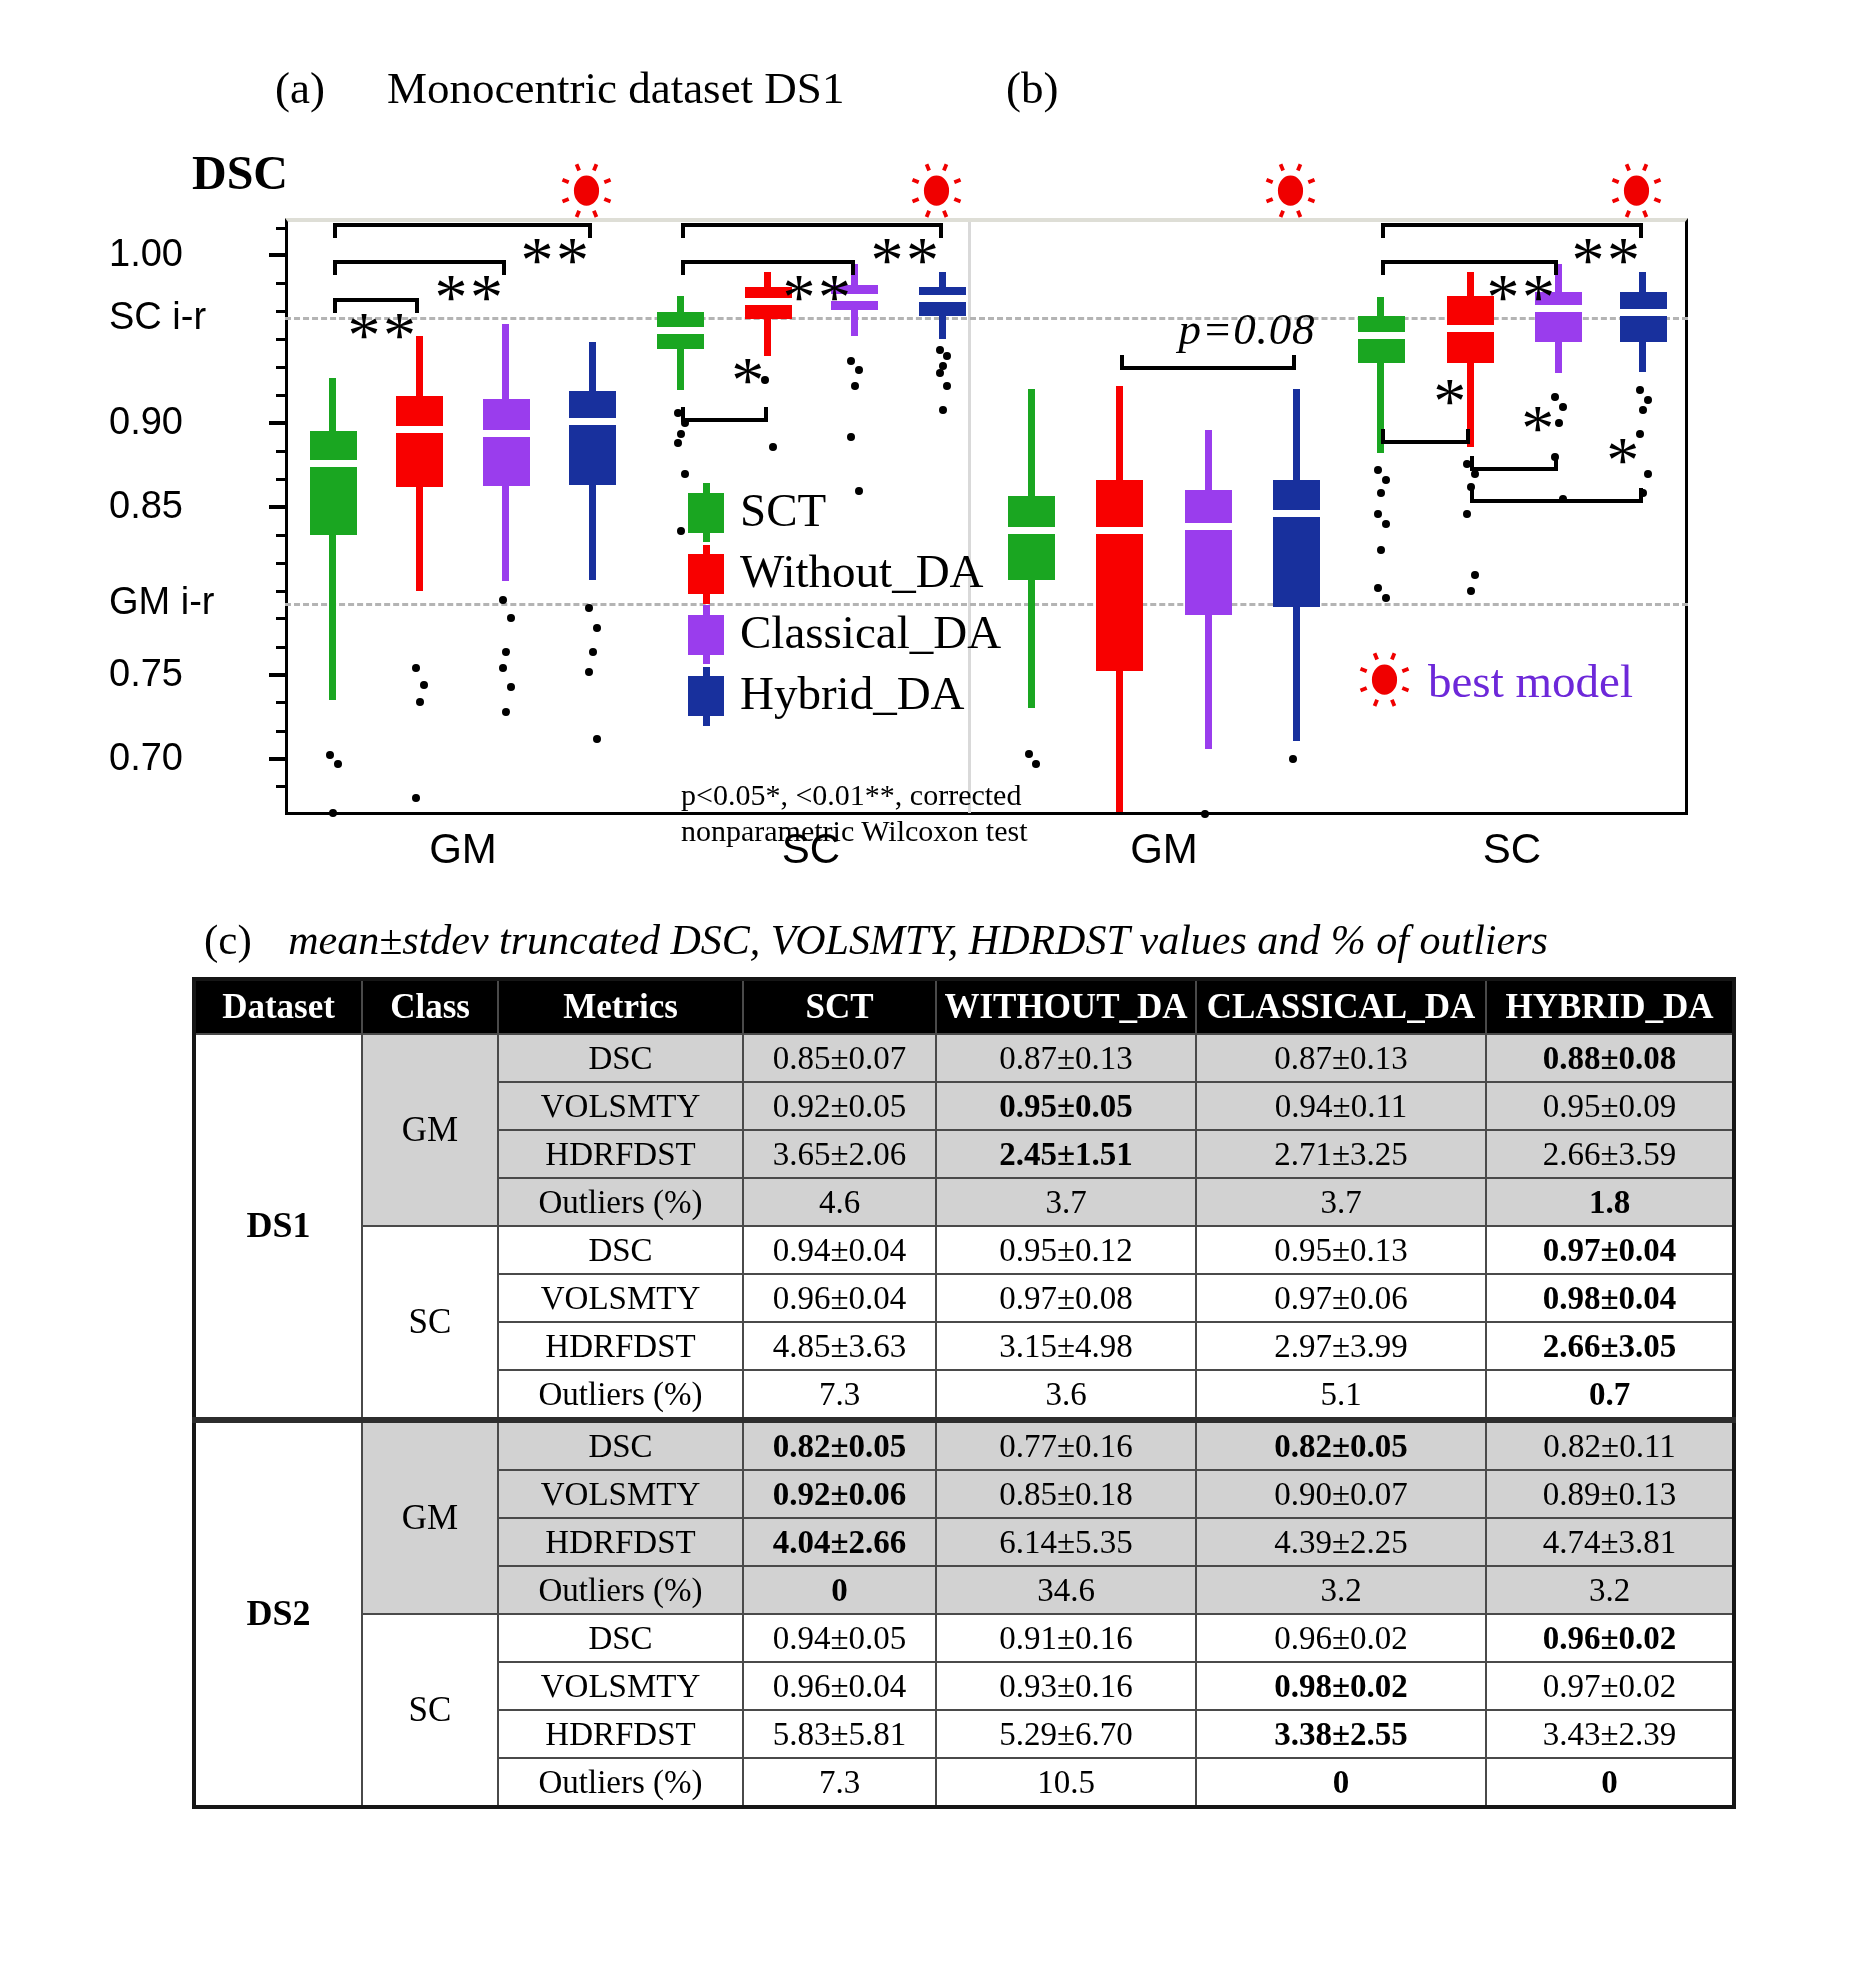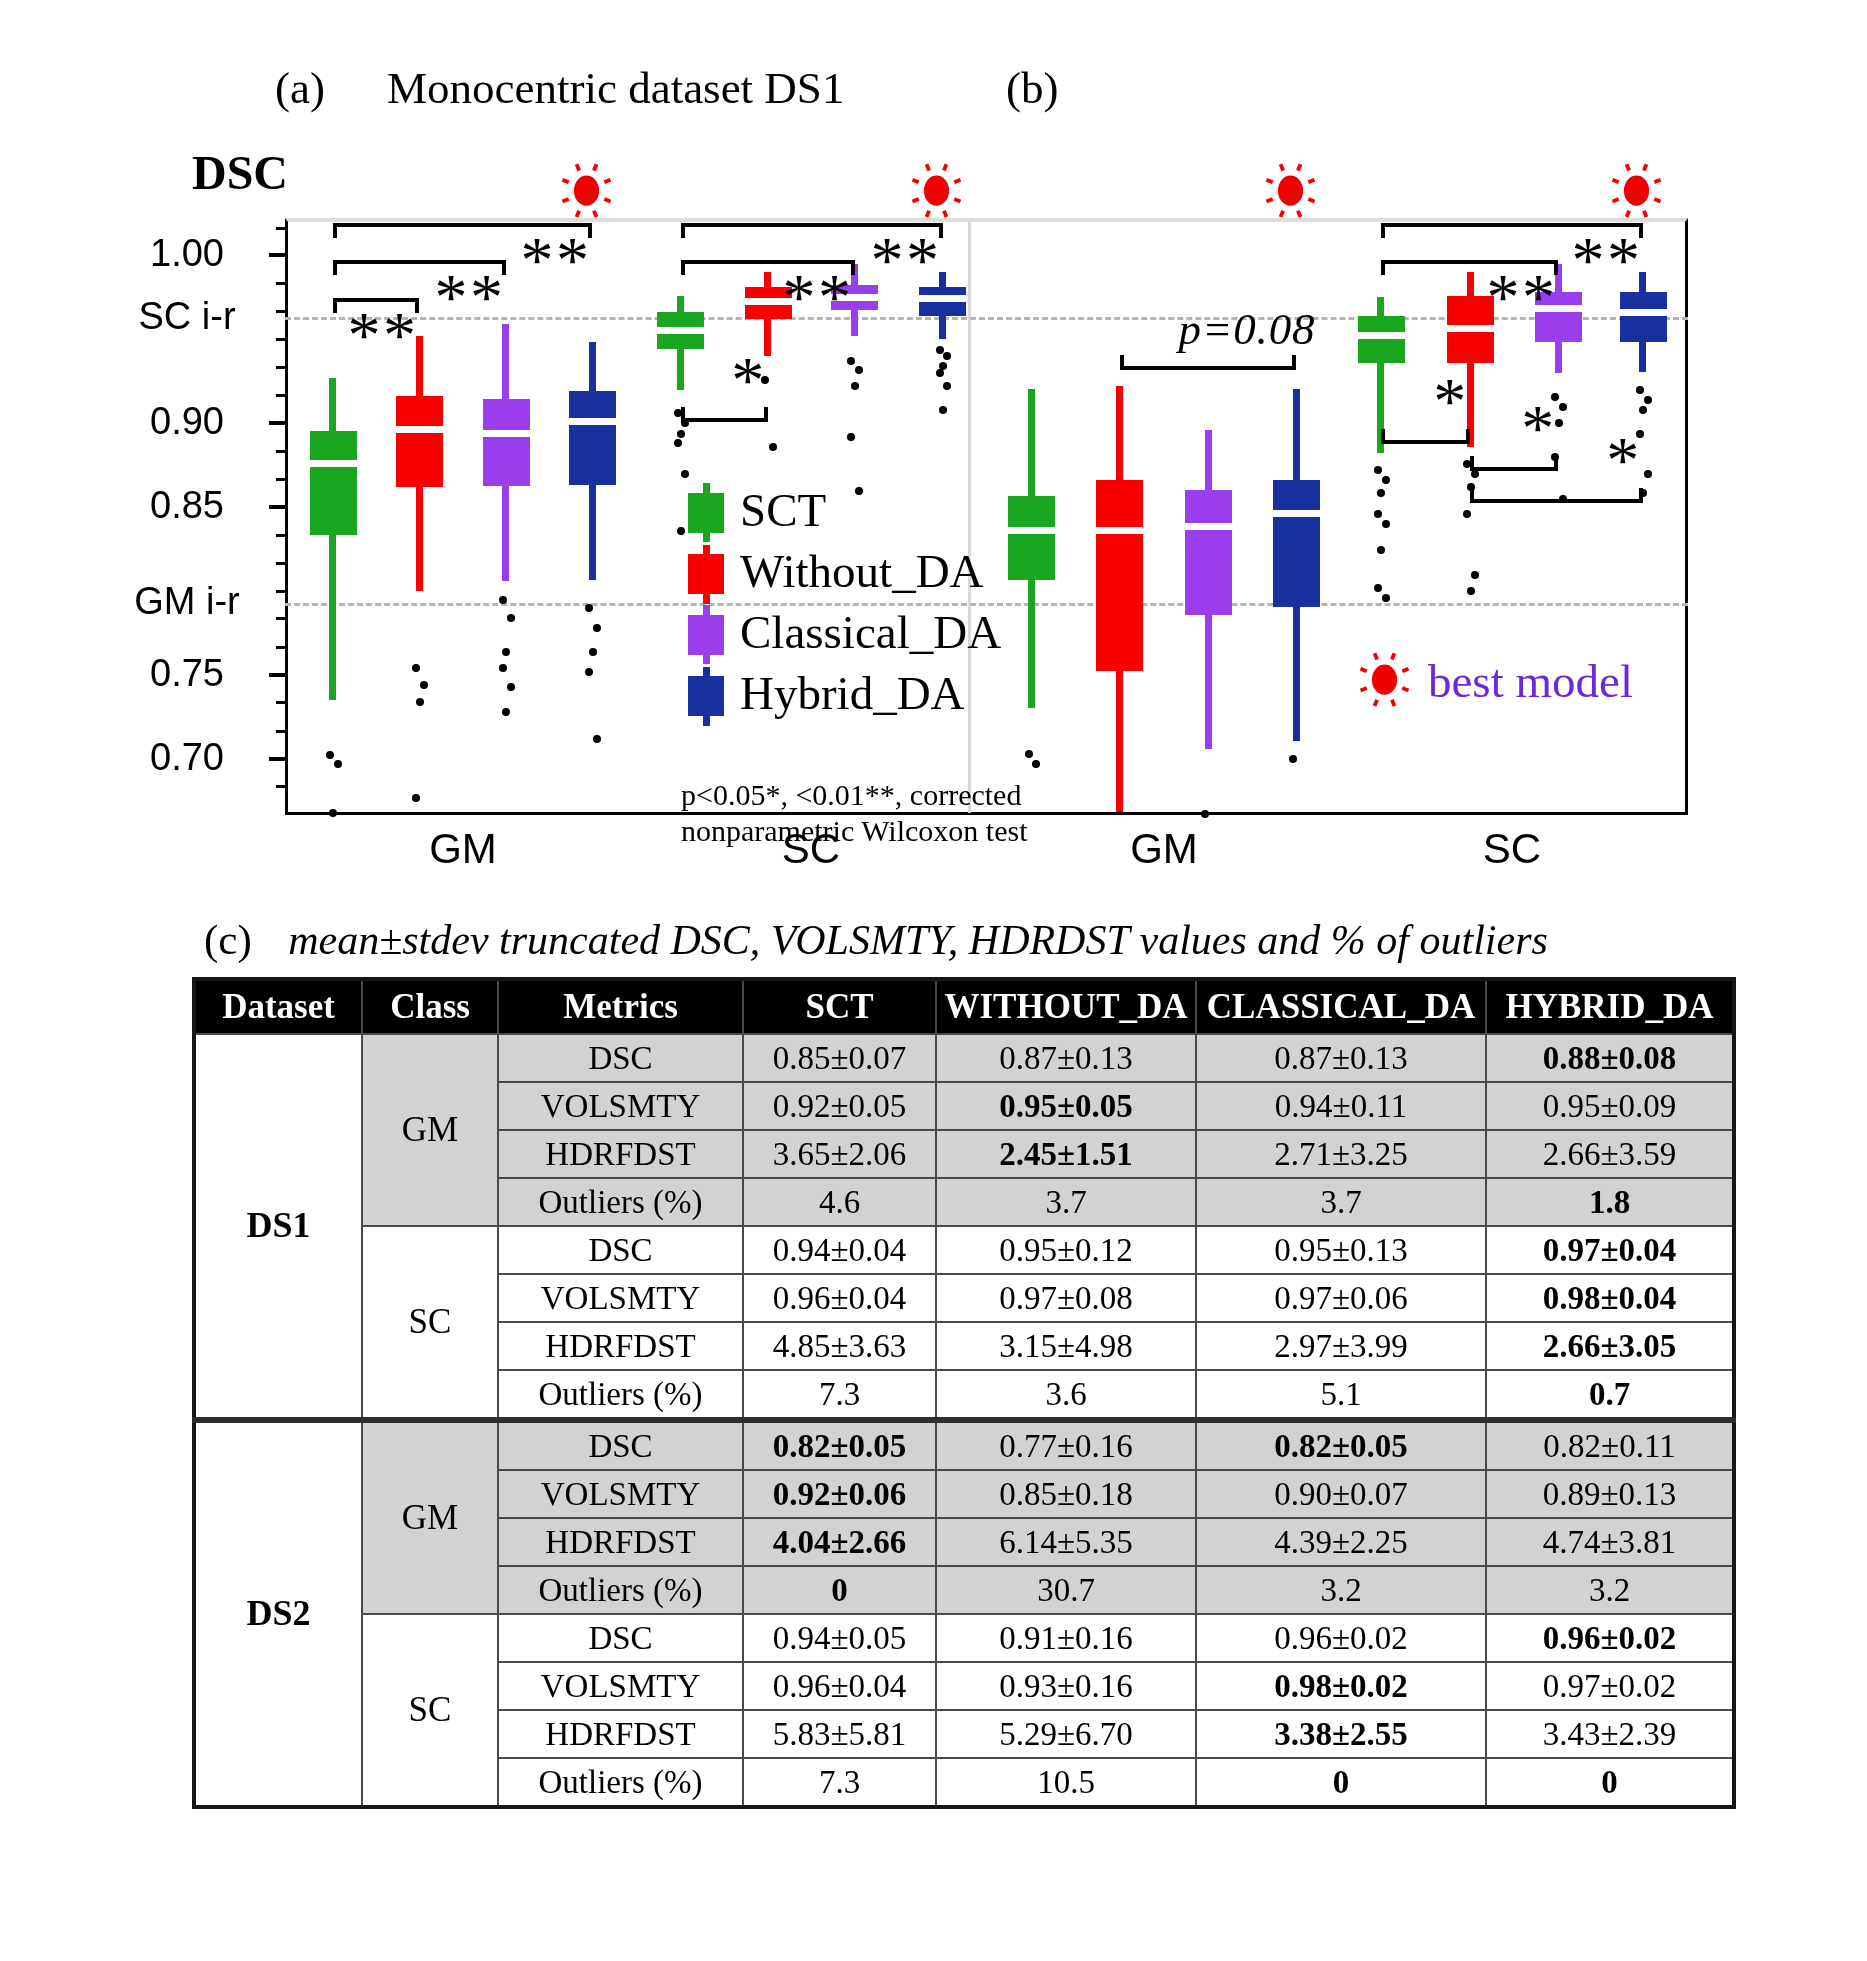--- a/index.html
+++ b/index.html
@@ -3,21 +3,21 @@
 <meta charset="utf-8">
 <style>
   html,body{margin:0;padding:0;background:#fff;}
   body{width:1868px;height:1961px;position:relative;overflow:hidden;
        font-family:"Liberation Serif",serif;color:#000;}
   .abs{position:absolute;}
   .sans{font-family:"Liberation Sans",sans-serif;}
   .serif{font-family:"Liberation Serif",serif;}
   #chart-area{position:absolute;left:0;top:0;width:1868px;height:934px;}
   .panel-title{font-size:45px;white-space:nowrap;}
-  .ytick-label{font-size:38px;text-align:center;width:156px;line-height:1;}
+  .ytick-label{font-size:38px;text-align:left;width:156px;line-height:1;}
   .group-label{font-size:42px;transform:translateX(-50%);line-height:1;}
   .tick{background:#000;}
   .refline{border-top:3.5px dashed #b4b4b4;height:0;}
   .bracket-down{box-sizing:border-box;border-top:4.3px solid #000;
                 border-left:4.3px solid #000;border-right:4.3px solid #000;height:14.7px;}
   .bracket-up{box-sizing:border-box;border-bottom:4.3px solid #000;
               border-left:4.3px solid #000;border-right:4.3px solid #000;height:14.7px;}
   .sig-label{font-size:66px;line-height:1;letter-spacing:2.6px;transform:translateX(-50%);}
   .sig-p{font-size:45px;font-style:italic;letter-spacing:0.9px;line-height:1;transform:translateX(-50%);}
   .legend-text{font-size:47px;line-height:1.1;white-space:nowrap;}
@@ -420,21 +420,21 @@
         <tr>
           <td class="shaded">HDRFDST</td>
           <td class="shaded"><span class="bold">4.04±2.66</span></td>
           <td class="shaded">6.14±5.35</td>
           <td class="shaded">4.39±2.25</td>
           <td class="shaded">4.74±3.81</td>
         </tr>
         <tr>
           <td class="shaded">Outliers (%)</td>
           <td class="shaded"><span class="bold">0</span></td>
-          <td class="shaded">30.7</td>
+          <td class="shaded">34.6</td>
           <td class="shaded">3.2</td>
           <td class="shaded">3.2</td>
         </tr>
         <tr>
           <td rowspan="4" class="class-cell">SC</td>
           <td>DSC</td>
           <td>0.94±0.05</td>
           <td>0.91±0.16</td>
           <td>0.96±0.02</td>
           <td><span class="bold">0.96±0.02</span></td>

